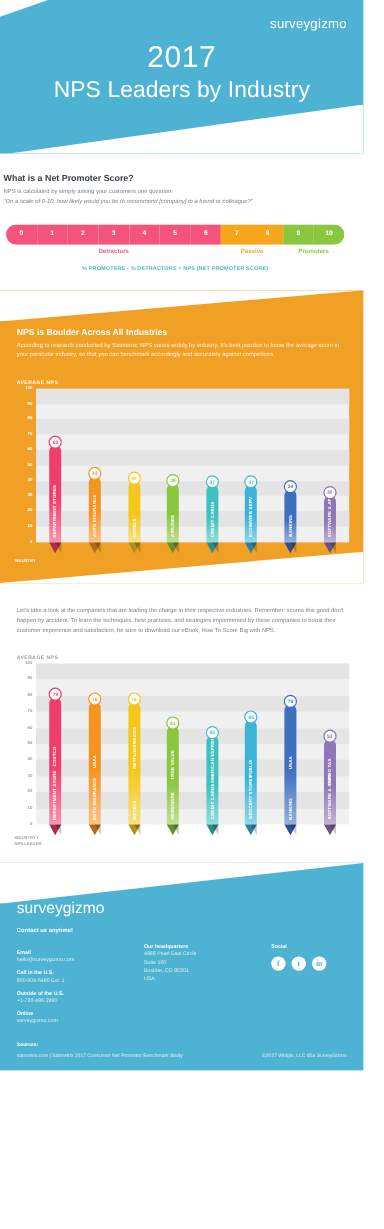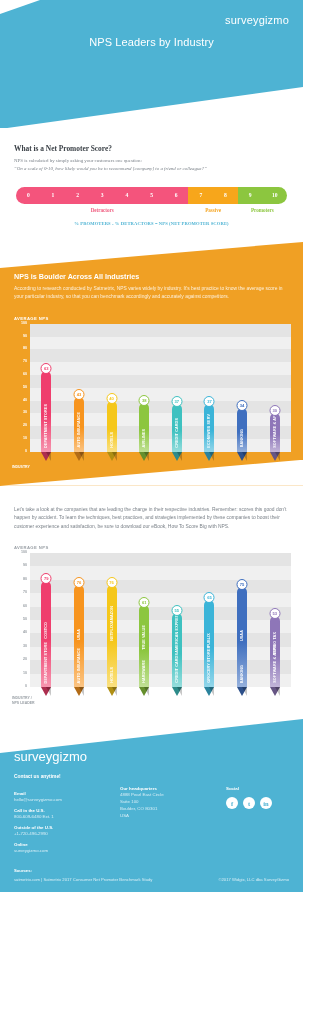--- a/index.html
+++ b/index.html
@@ -39,24 +39,24 @@
     color: #ffffff;
     font-size: 11px;
     letter-spacing: .2px;
     font-weight: 400;
   }
   .hero-center {
     position: absolute; left: 0; right: 0; top: 34px;
     text-align: center;
   }
   .hero-year { color: #fff; font-size: 25px; font-weight: 400; letter-spacing: .5px; }
-  .hero-sub  { color: #fff; font-size: 11px; font-weight: 400; margin-top: 2px; letter-spacing: .1px; }
+  .hero-sub  { color: #fff; font-size: 19px; font-weight: 400; margin-top: 2px; letter-spacing: .1px; }
 
   
-  .nps-def { padding: 16px 14px 0 14px; font-family: Liberation Serif, serif; }
+  .nps-def { padding: 16px 14px 0 3px; }
   .sec-title { font-size: 7.4px; font-weight: bold; color: #3b4147; margin-bottom: 4px; }
   .sec-body  { font-size: 4.9px; color: #7a8188; line-height: 1.72; }
   .sec-body .ital { font-style: italic; }
 
   .scale-wrap { margin: 13px 2px 0 2px; }
   .scale-bar {
     display: flex; height: 17px; border-radius: 9px; overflow: hidden;
   }
   .scale-cell {
     flex: 1; display: flex; align-items: center; justify-content: center;
@@ -211,20 +211,21 @@
   .src-txt { font-size: 4.2px; color: #d7eef6; }
   .copyright { font-size: 4.2px; color: #d7eef6; }
 </style>
 </head>
 <body>
 
 <div class="hero">
   <div class="hero-diag-tl"></div>
   <div class="logo-hero">surveygizmo</div>
   <div class="hero-center">
+    <div class="hero-year">2017</div>
     <div class="hero-sub">NPS Leaders by Industry</div>
   </div>
   <div class="hero-diag-br"></div>
 </div>
 
 <div class="nps-def">
   <div class="sec-title">What is a  Net Promoter Score?</div>
   <div class="sec-body">
     <div>NPS is calculated by simply asking your customers one question:</div>
     <div class="ital">“On a scale of 0-10, how likely would you be to recommend [company] to a friend or colleague?”</div>

